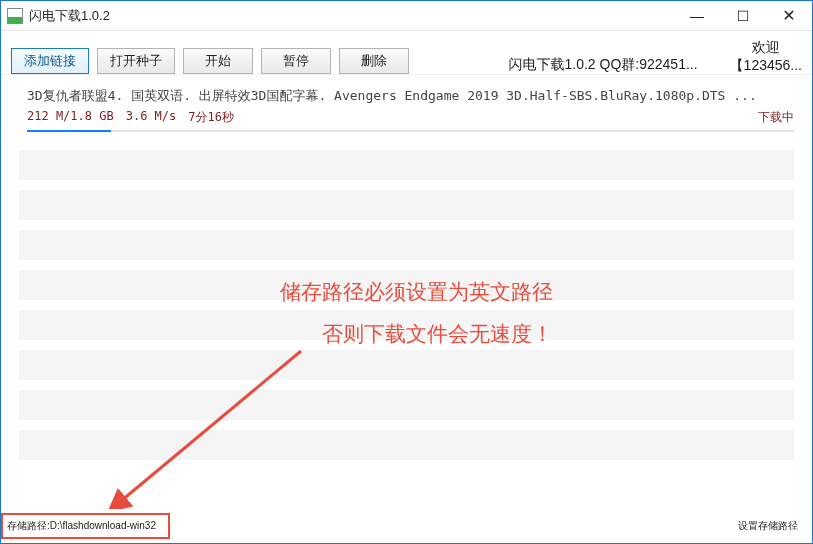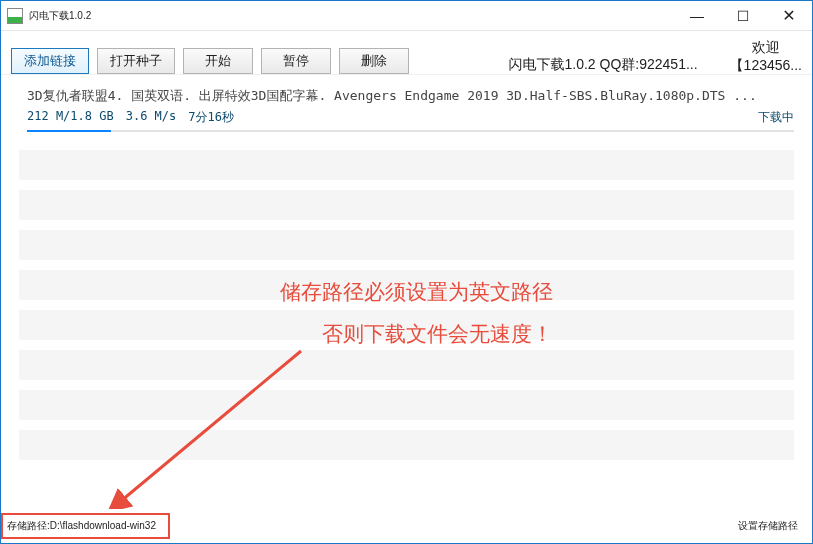--- a/index.html
+++ b/index.html
@@ -21,21 +21,21 @@
     align-items: center;
     padding-left: 6px;
     border-bottom: 1px solid #e5e5e5;
   }
   .app-icon {
     width: 16px; height: 16px;
     background: linear-gradient(180deg,#fff 0%,#fff 60%,#3cb14a 60%,#3cb14a 100%);
     border: 1px solid #888;
     margin-right: 6px;
   }
-  .titlebar .title { font-size: 10px; }
+  .titlebar .title { font-size: 13px; }
   .win-controls {
     margin-left: auto;
     display: flex;
     height: 100%;
   }
   .win-btn {
     width: 46px;
     display: flex;
     align-items: center;
     justify-content: center;
@@ -102,21 +102,21 @@
     font-size: 13px;
     color: #444;
     white-space: nowrap;
     overflow: hidden;
     text-overflow: ellipsis;
   }
   .dl-sub {
     display: flex;
     font-family: "SimSun","NSimSun",monospace;
     font-size: 12px;
-    color: #0c4a6e;
+    color: #7f1d1d;
     margin-top: 4px;
   }
   .dl-sub .right { margin-left: auto; }
   .dl-progress {
     height: 2px;
     background: #e3e3e3;
     margin-top: 4px;
     position: relative;
   }
   .dl-progress .bar {

